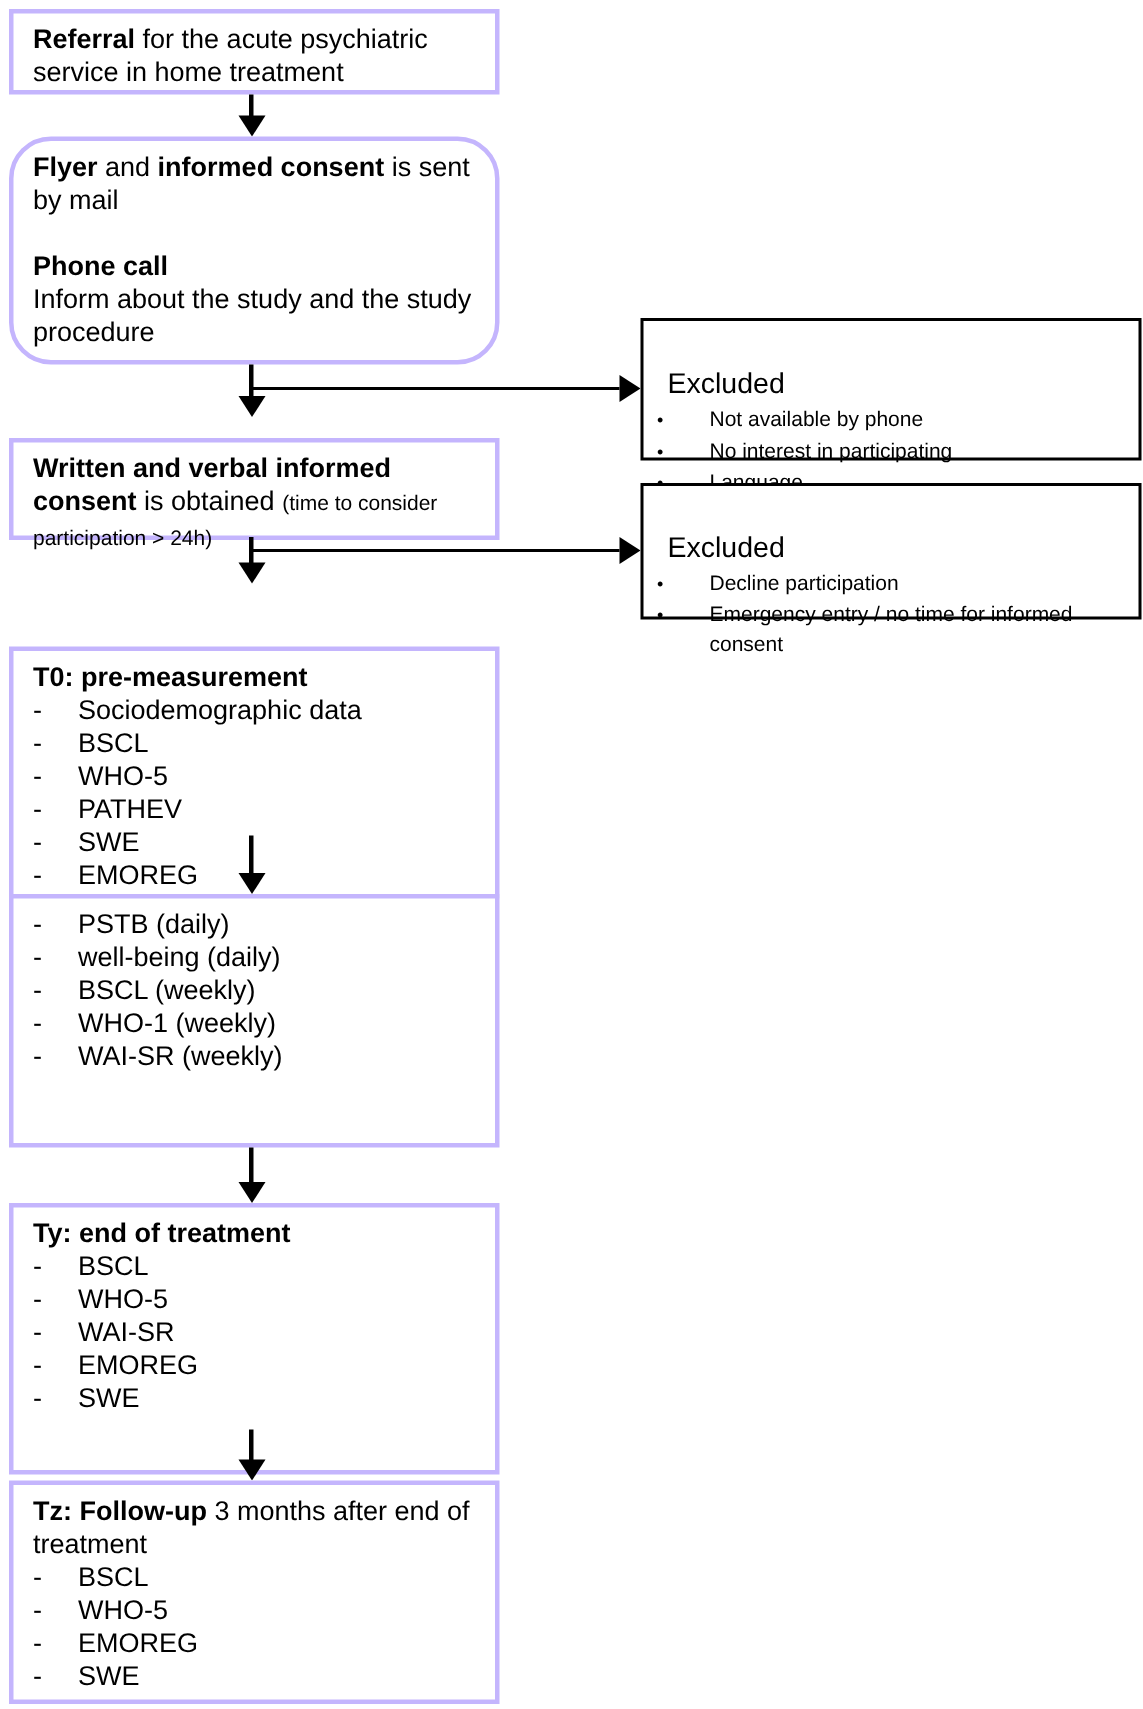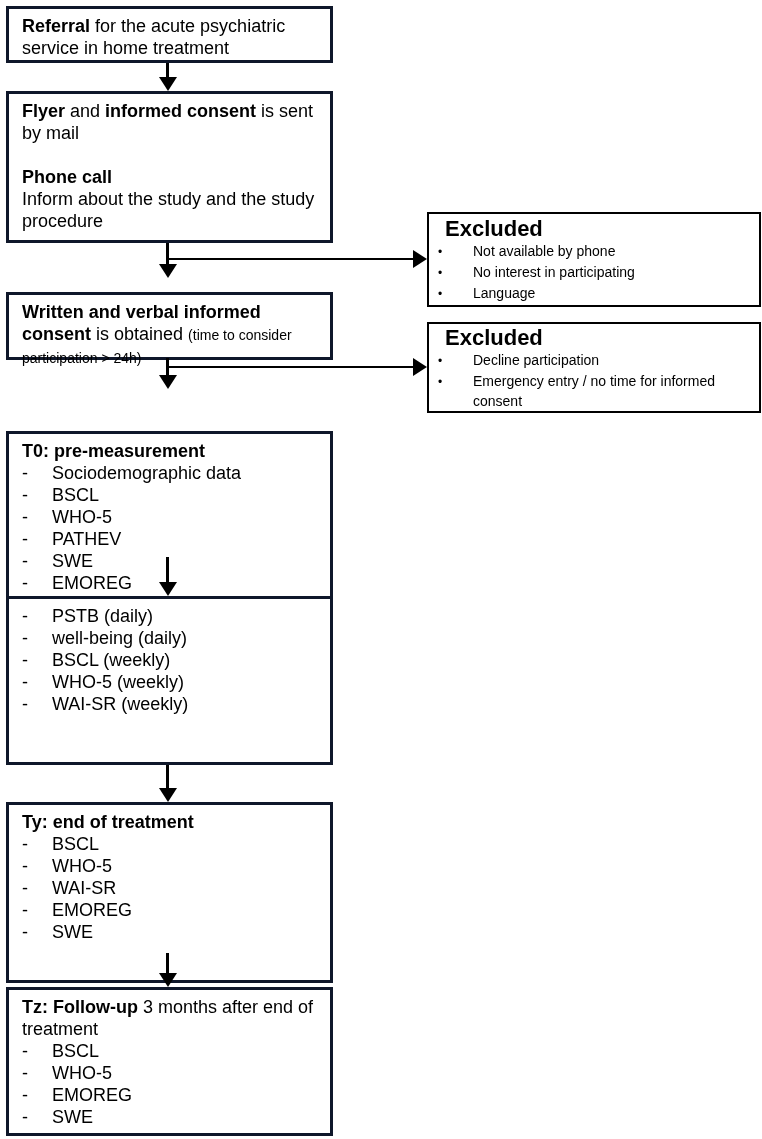--- a/index.html
+++ b/index.html
@@ -3,29 +3,29 @@
 <meta charset="utf-8">
 <style>
   html,body{margin:0;padding:0;background:#fff;}
   #canvas{
     position:relative;width:762px;height:1139px;background:#ffffff;
     font-family:"Liberation Sans","DejaVu Sans",sans-serif;color:#000;
     overflow:hidden;
   }
   .fbox{
     position:absolute;left:6px;width:327px;box-sizing:border-box;
-    border:3px solid #0f172a;background:#fff;
+    border:3px solid #c4b5fd;background:#fff;
     padding:6px 10px 0 13px;font-size:18px;line-height:22px;
   }
   .xbox{
     position:absolute;left:427px;width:334px;box-sizing:border-box;
     border:2px solid #000;background:#fff;
     padding:3px 10px 0 0;font-size:14px;line-height:20px;
   }
-  .xbox .xtitle{font-size:22px;line-height:24px;margin-left:16px;font-weight:700;}
+  .xbox .xtitle{font-size:19px;line-height:24px;margin-left:16px;font-weight:400;margin-top:28px;}
   b,.bold{font-weight:bold;}
   .note{font-size:14px;}
   .spacer{height:22px;}
   .dash-row{display:flex;}
   .dash-row .mark{width:30px;flex:0 0 30px;}
   .bullet-row{display:flex;margin-left:9px;}
   .bullet-row .mark{width:35px;flex:0 0 35px;font-size:12px;padding-top:1px;}
   .vline{position:absolute;left:166px;width:3px;background:#000;}
   .hline{position:absolute;height:2px;background:#000;left:167px;width:246px;}
   .head-down{
@@ -44,21 +44,21 @@
 
 <div id="canvas">
 
   <div class="fbox" style="top:6px;height:57px;">
     <span><b>Referral</b><span> for the acute psychiatric service in home treatment</span></span>
   </div>
 
   <div class="vline" style="top:63px;height:15px;"></div>
   <div class="head-down" style="top:77px;"></div>
 
-  <div class="fbox" style="top:91px;height:152px;">
+  <div class="fbox" style="top:91px;height:152px;border-radius:28px;">
     <div><b>Flyer</b><span> and </span><b>informed consent</b><span> is sent by mail</span></div>
     <div class="spacer"></div>
     <div class="bold">Phone call</div>
     <div>Inform about the study and the study procedure</div>
   </div>
 
   <div class="vline" style="top:243px;height:22px;"></div>
   <div class="head-down" style="top:264px;"></div>
   <div class="hline" style="top:258px;"></div>
   <div class="head-right" style="top:250px;"></div>
@@ -139,21 +139,21 @@
     <div class="dash-row">
         <span class="mark">-</span>
         <span>well-being (daily)</span>
       </div>
     <div class="dash-row">
         <span class="mark">-</span>
         <span>BSCL (weekly)</span>
       </div>
     <div class="dash-row">
         <span class="mark">-</span>
-        <span>WHO-5 (weekly)</span>
+        <span>WHO-1 (weekly)</span>
       </div>
     <div class="dash-row">
         <span class="mark">-</span>
         <span>WAI-SR (weekly)</span>
       </div>
   </div>
 
   <div class="vline" style="top:765px;height:24px;"></div>
   <div class="head-down" style="top:788px;"></div>
 

